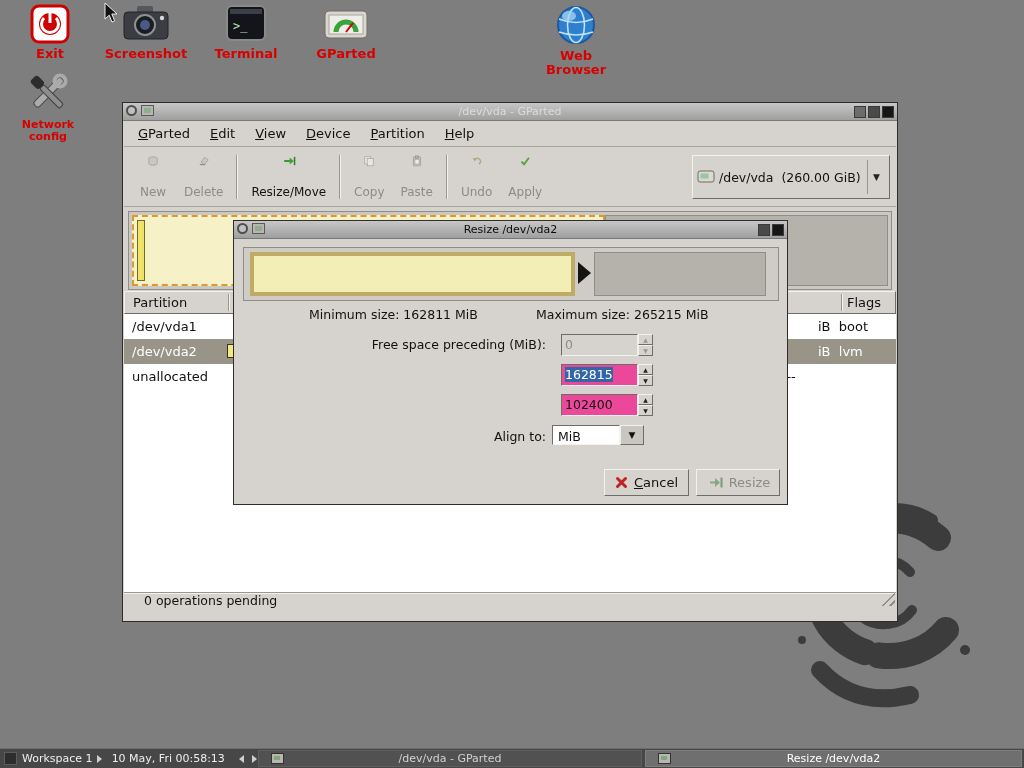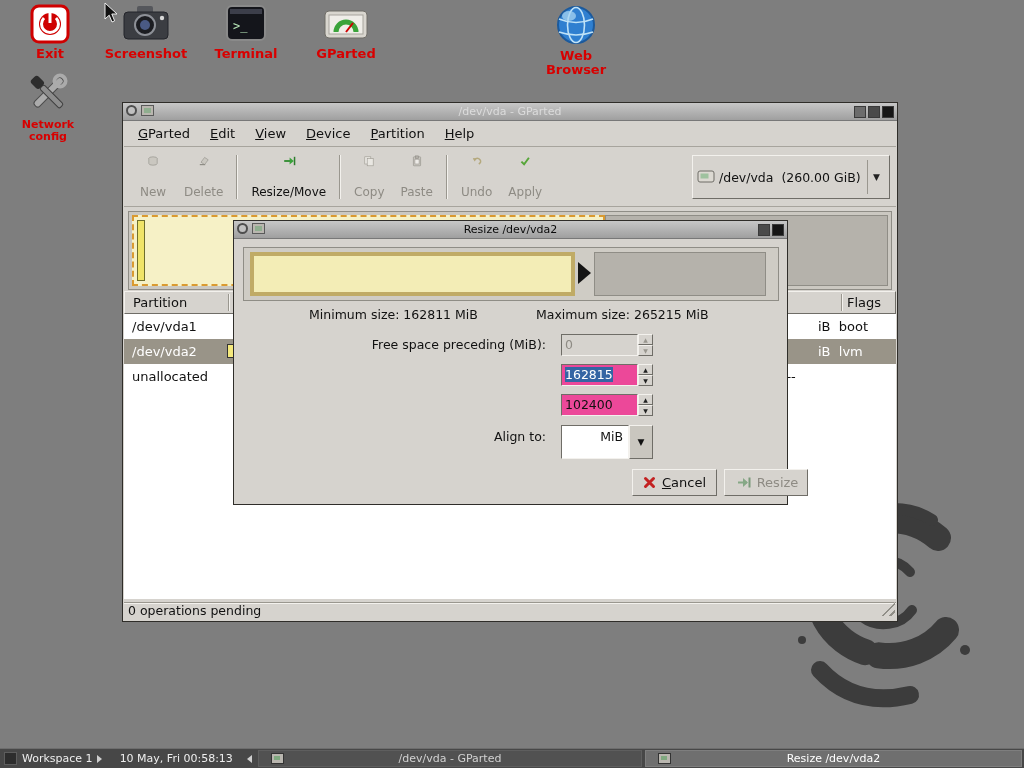--- a/index.html
+++ b/index.html
@@ -53,41 +53,41 @@
   .thead .h2 { position:absolute; left:722px; top:3px; }
   .th-sep { position:absolute; top:2px; bottom:2px; width:2px; border-left:1px solid #9a978f; border-right:1px solid #f3f1ed; }
   .trow { position:absolute; left:0; right:0; height:25px; display:flex; align-items:center; font-size:13px; color:#111; background:#fff; }
   .trow .pname { margin-left:8px; }
   .trow .rright { position:absolute; left:694px; }
   .trow .rright.r3 { left:653px; }
   .trow.selected { background:#999488; color:#fff; }
   .swatch { position:absolute; left:103px; top:5px; width:14px; height:14px; background:#f5e97d; border:1px solid #333; }
 
   
-  .statusbar { position:absolute; left:1px; right:1px; bottom:4px; height:14px; background:#d6d3ce; border-top:1px solid #f3f1ed; box-shadow:0 -1px 0 #9a978f; font-size:12.5px; color:#111; display:flex; align-items:center; padding-left:4px; }
+  .statusbar { position:absolute; left:1px; right:1px; bottom:14px; height:14px; background:#d6d3ce; border-top:1px solid #f3f1ed; box-shadow:0 -1px 0 #9a978f; font-size:12.5px; color:#111; display:flex; align-items:center; padding-left:20px; }
   .grip { position:absolute; right:1px; bottom:1px; width:14px; height:14px; clip-path:polygon(100% 0,100% 100%,0 100%); background:repeating-linear-gradient(135deg,#908e87 0 2px,#d6d3ce 2px 5px); }
 
   
   .dlg-label-col { position:absolute; left:8px; width:304px; text-align:right; font-size:12.5px; color:#111; line-height:22px; }
   .minmax { position:absolute; font-size:12.5px; color:#111; }
   .resize-widget { position:absolute; left:9px; top:26px; width:536px; height:54px; border:1px solid #8f8d86; background:#cfccc5; }
   .rw-yellow { position:absolute; left:6px; top:4px; bottom:4px; width:325px; background:#f3edb6; border:4px solid #c0ab66; }
   .rw-handle { position:absolute; left:334px; top:14px; width:0; height:0; border-top:11px solid transparent; border-bottom:11px solid transparent; border-left:13px solid #141414; }
   .rw-free { position:absolute; left:350px; top:4px; bottom:4px; width:172px; background:#b5b2ab; border:1px solid #8f8d86; }
   .spinrow { position:absolute; left:327px; width:92px; height:22px; display:flex; }
   .spin-field { flex:1; border:1px solid; border-color:#6f6d67 #f3f1ed #f3f1ed #6f6d67; background:#ec4899; font-size:12.5px; color:#111; padding:2px 3px; overflow:hidden; white-space:pre; }
   .spin-field.disabled { background:#d6d3ce; color:#8e8b84; }
   .spin-btns { width:15px; display:flex; flex-direction:column; }
   .spin-b { flex:1; border:1px solid; border-color:#f3f1ed #6f6d67 #6f6d67 #f3f1ed; background:#d6d3ce; font-size:6px; color:#222; display:flex; align-items:center; justify-content:center; }
   .disabled .spin-b, .spin-btns.disabled .spin-b { color:#9a978f; }
   .sel-text { background:#3465a4; color:#fff; }
-  .combo { position:absolute; left:327px; width:92px; height:34px; display:flex;text-align:right; }
+  .combo { position:absolute; left:318px; width:92px; height:20px; display:flex; }
   .combo-text { flex:1; border:1px solid; border-color:#6f6d67 #f3f1ed #f3f1ed #6f6d67; background:#fff; font-size:12.5px; color:#111; padding:3px 5px; }
   .combo-btn { width:24px; border:1px solid; border-color:#f3f1ed #6f6d67 #6f6d67 #f3f1ed; background:#c9c6bf; display:flex; align-items:center; justify-content:center; font-size:9px; color:#111; }
-  .dlg-btn { position:absolute; height:27px; border:1px solid; border-color:#f3f1ed #6f6d67 #6f6d67 #f3f1ed; background:#d6d3ce; display:flex; align-items:center; justify-content:center; gap:6px; font-size:13px; color:#111;margin-left:28px; }
+  .dlg-btn { position:absolute; height:27px; border:1px solid; border-color:#f3f1ed #6f6d67 #6f6d67 #f3f1ed; background:#d6d3ce; display:flex; align-items:center; justify-content:center; gap:6px; font-size:13px; color:#111; }
   .dlg-btn.disabled { color:#8e8b84; }
 
   
   .taskbar { position:absolute; left:0; right:0; bottom:0; height:20px; background:#474747; border-top:1px solid #6d6d6d; color:#eee; font-size:11px; display:flex; align-items:center; }
   .tk-sq { width:13px; height:13px; background:#2d2d2d; border:1px solid #5d5d5d; margin:0 5px 0 4px; }
   .tk-arrow { width:0; height:0; margin:0 4px; }
   .tk-arrow.right { border-top:4px solid transparent; border-bottom:4px solid transparent; border-left:5px solid #cfcfcf; }
   .tk-arrow.left { border-top:4px solid transparent; border-bottom:4px solid transparent; border-right:5px solid #cfcfcf; }
   .tk-task { position:absolute; top:1px; bottom:1px; display:flex; align-items:center; justify-content:center; }
   .tk-task .ticon { position:absolute; left:12px; width:13px; height:11px; background:#b9b6af; border:1px solid #333; }
@@ -374,21 +374,21 @@
         <rect x="14.5" y="1.5" width="2" height="10" fill="#7b9a7b"></rect>
       </svg>
       <span>Resize</span>
     </div>
   </div>
 
   <div class="taskbar">
     <div class="tk-sq"></div>
     <span>Workspace 1</span>
     <div class="tk-arrow right"></div>
-    <span style="margin-left:14px;">10 May, Fri 00:58:13</span>
+    <span style="margin-left:6px;">10 May, Fri 00:58:13</span>
     <div class="tk-arrow left" style="margin-left:14px;"></div>
     <div class="tk-arrow right"></div>
 
     <div class="tk-task dim" style="left:258px;width:384px;">
       <div class="ticon"></div>
       <span>/dev/vda - GParted</span>
     </div>
     <div class="tk-task lit" style="left:645px;width:377px;">
       <div class="ticon"></div>
       <span>Resize /dev/vda2</span>

